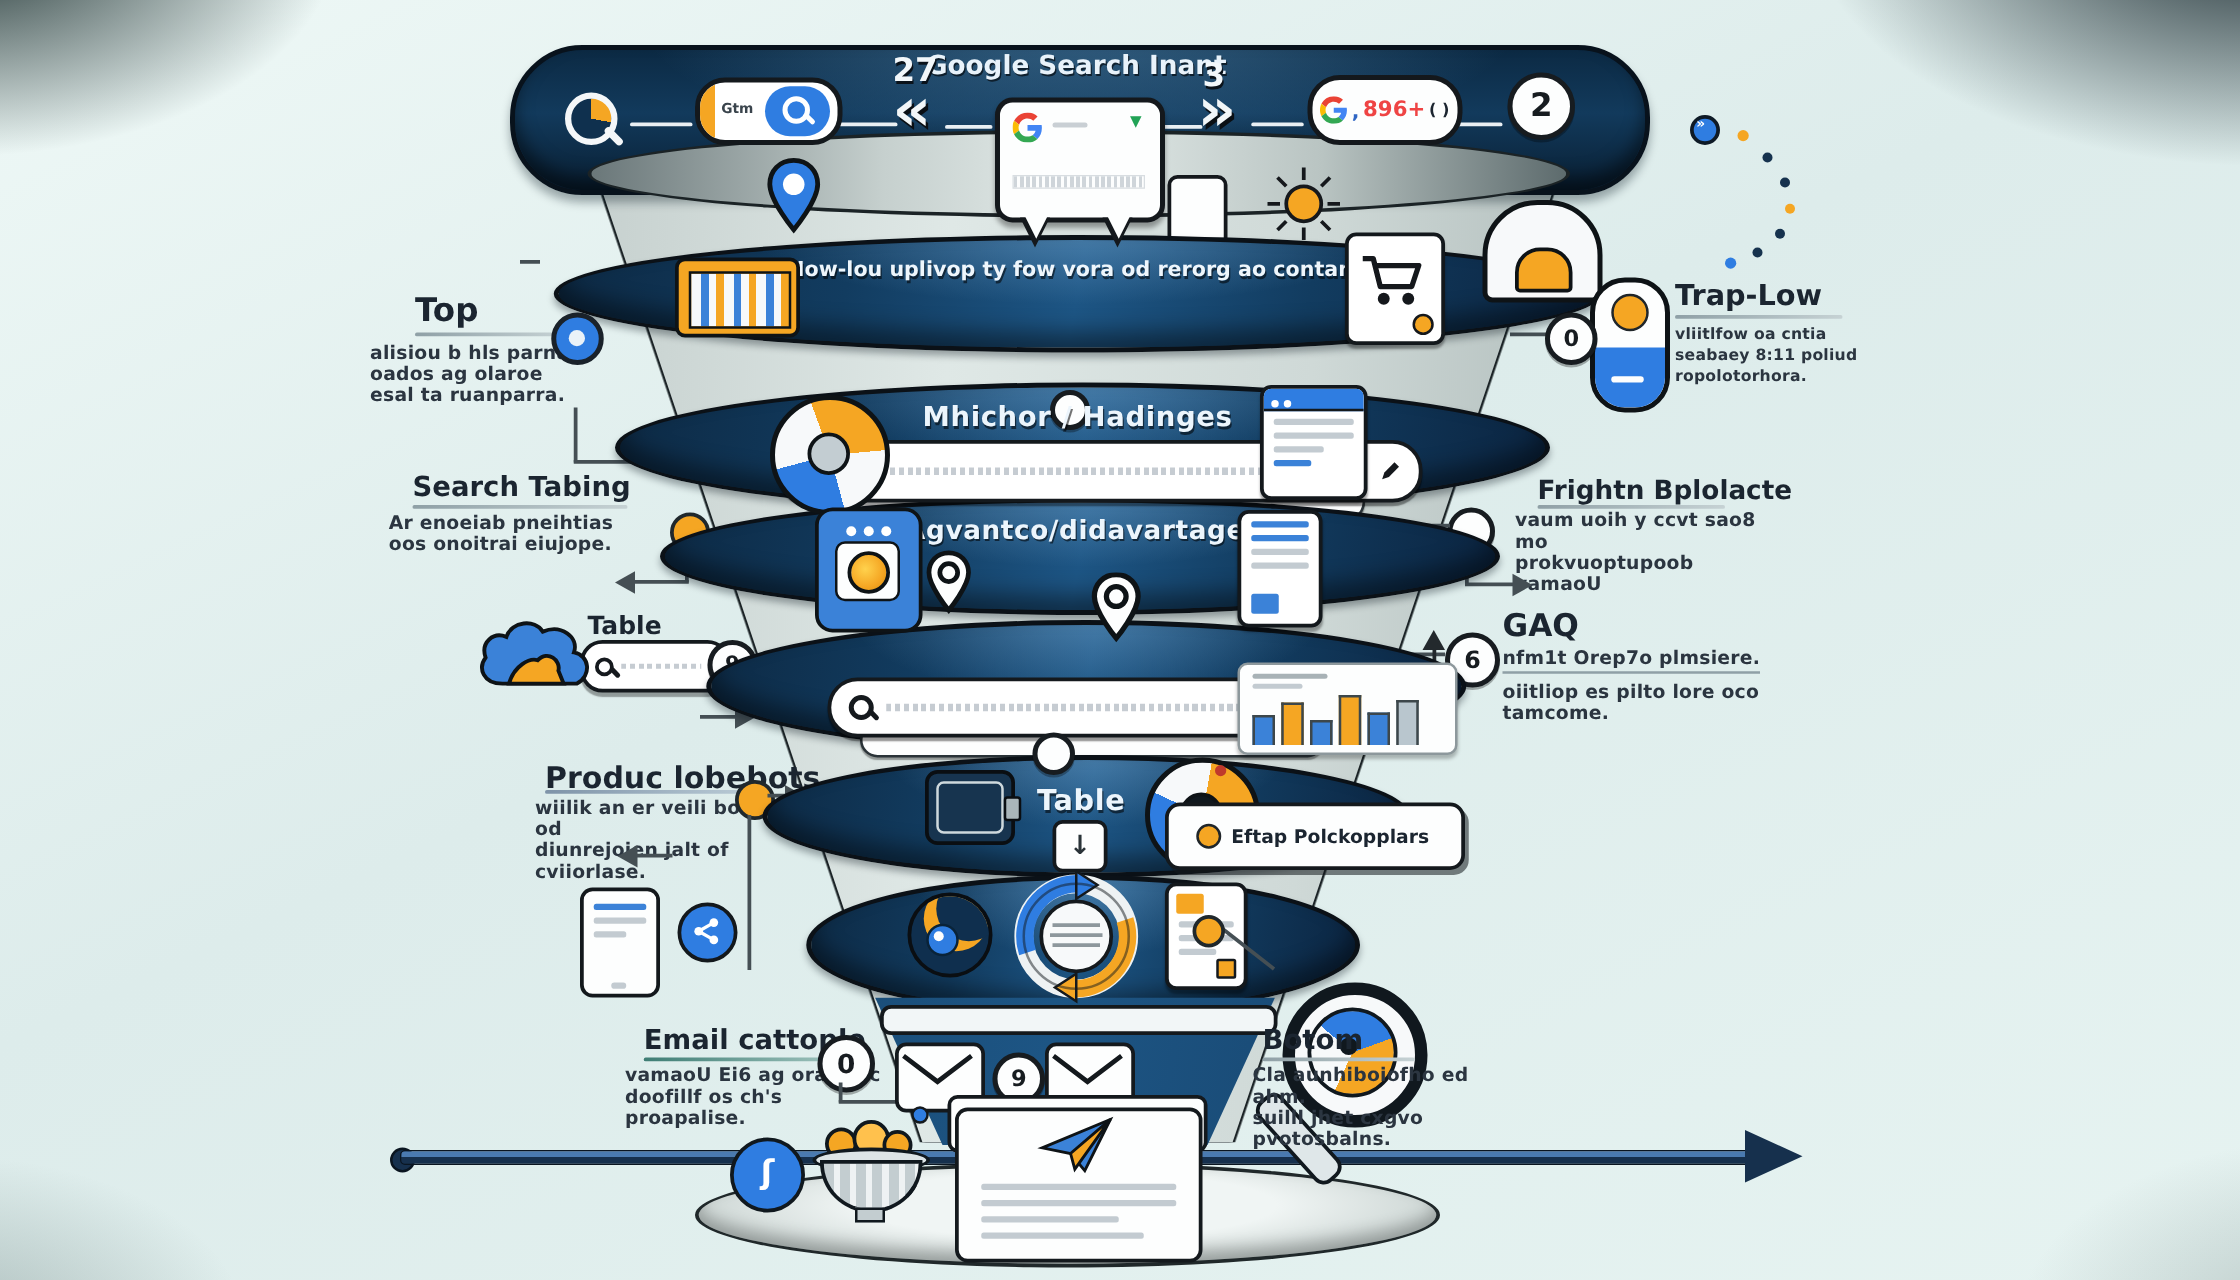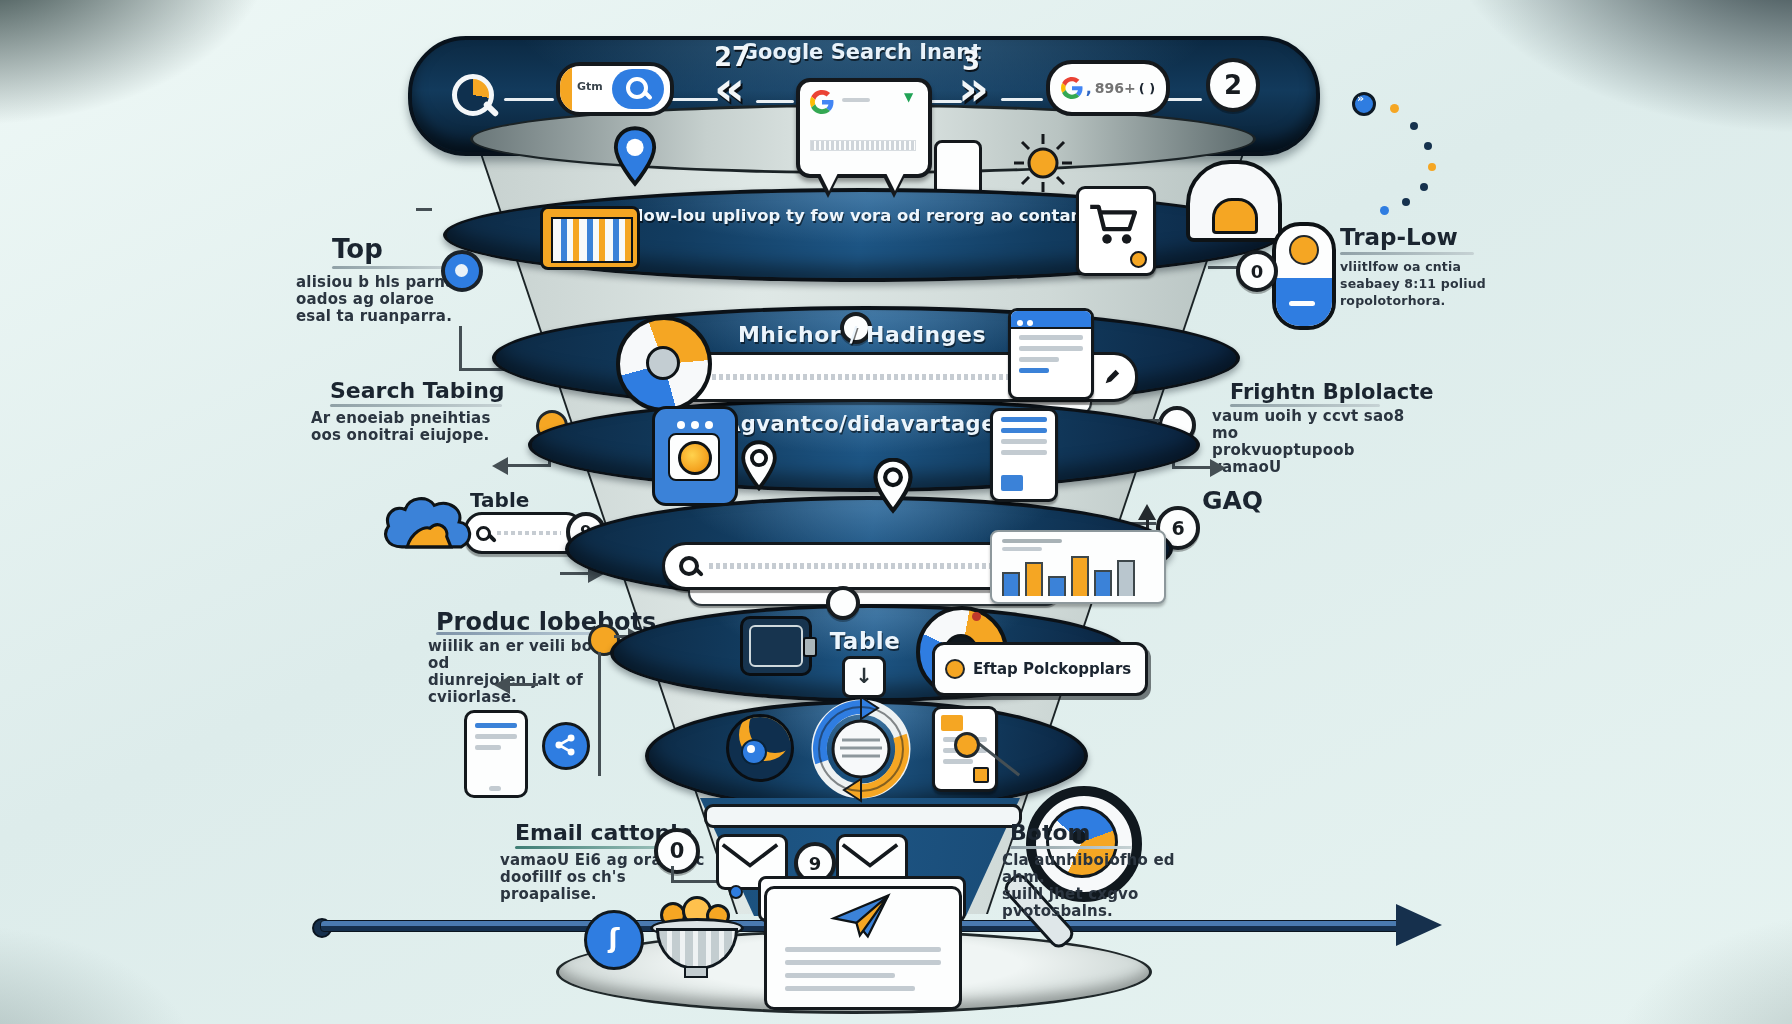--- a/index.html
+++ b/index.html
@@ -117,21 +117,21 @@
   <div class="abs" style="left:934px;top:140px;width:42px;height:60px;background:#fdfefe;border:3px solid #14181c;border-radius:8px;z-index:2;"></div>
 
   <div class="abs" style="left:1046px;top:60px;width:116px;height:48px;background:#fdfefe;border:4px solid #14181c;border-radius:26px;z-index:3;display:flex;align-items:center;justify-content:center;gap:3px;">
     <svg width="22" height="22" viewBox="0 0 48 48">
         <path fill="#EA4335" d="M24 9.5c3.5 0 6.7 1.2 9.2 3.6l6.9-6.9C35.9 2.4 30.5 0 24 0 14.6 0 6.5 5.4 2.6 13.2l8 6.2C12.4 13.7 17.7 9.5 24 9.5z"></path>
         <path fill="#4285F4" d="M47 24.6c0-1.6-.2-3.1-.4-4.6H24v9h12.9c-.6 3-2.3 5.5-4.8 7.2l7.7 6C44.4 38 47 31.8 47 24.6z"></path>
         <path fill="#FBBC05" d="M10.5 28.6c-.5-1.5-.8-3-.8-4.6s.3-3.1.8-4.6l-8-6.2C.9 16.5 0 20.1 0 24s.9 7.5 2.6 10.8l7.9-6.2z"></path>
         <path fill="#34A853" d="M24 48c6.5 0 11.9-2.1 15.9-5.8l-7.7-6c-2.2 1.5-4.9 2.3-8.2 2.3-6.3 0-11.6-4.2-13.5-9.9l-8 6.2C6.5 42.6 14.6 48 24 48z"></path>
       </svg>
     <span style="font-weight:800;color:#2f66c4;font-size:16px;">,</span>
-    <span style="font-weight:800;color:#737373;font-size:14px;">896+</span>
+    <span style="font-weight:800;color:#ef4444;font-size:17px;">896+</span>
     <span style="font-weight:800;color:#1c2530;font-size:13px;">( )</span>
   </div>
 
   <div class="nbadge" style="left:1206px;top:58px;width:46px;height:46px;font-size:26px;z-index:3;">2</div>
 
   <div class="dots-dot" style="left:1352px;top:92px;width:18px;height:18px;background:#2f7de1;border:3px solid #0e1a26;z-index:2;"></div>
   <div class="abs" style="left:1357px;top:92px;color:#fff;font-size:11px;font-weight:800;z-index:3;">»</div>
   <div class="dots-dot" style="left:1390px;top:104px;width:9px;height:9px;background:#f5a623;"></div>
   <div class="dots-dot" style="left:1410px;top:122px;width:8px;height:8px;background:#16324e;"></div>
   <div class="dots-dot" style="left:1424px;top:142px;width:8px;height:8px;background:#16324e;"></div>
@@ -426,20 +426,24 @@
     <div>vaum uoih y ccvt sao8 mo</div>
       <div>prokvuoptupoob vamaoU</div>
   </div>
   <div class="nbadge" style="left:1158px;top:406px;width:30px;height:30px;font-size:11px;"></div>
   <div class="hl" style="left:1118px;top:419px;width:42px;"></div>
   <div class="vl" style="left:1172px;top:436px;height:32px;"></div>
   <div class="hl" style="left:1172px;top:466px;width:40px;"></div>
   <div class="tri-r" style="left:1210px;top:459px;"></div>
 
   <div class="head" style="left:1202px;top:486px;font-size:25px;">GAQ</div>
+  <div class="sub" style="left:1202px;top:518px;width:250px;">
+    <div style="border-bottom:2px solid #8fa0a6;display:inline-block;padding-bottom:2px;">nfm1t Orep7o plmsiere.</div>
+    <div style="margin-top:6px;">oiitliop es pilto lore oco tamcome.</div>
+  </div>
   <div class="nbadge" style="left:1156px;top:506px;width:36px;height:36px;font-size:19px;">6</div>
   <div class="hl" style="left:1120px;top:522px;width:36px;"></div>
 
   <div class="tri-l" style="left:990px;top:500px;"></div>
   <div class="hl" style="left:1006px;top:507px;width:26px;"></div>
   <div class="node-o" style="left:950px;top:544px;width:24px;height:24px;"></div>
   <div class="hl" style="left:974px;top:555px;width:18px;"></div>
   <div class="abs" style="left:990px;top:530px;width:172px;height:70px;background:#fdfefe;border:2px solid #8d989c;border-radius:8px;box-shadow:0 3px 3px rgba(0,0,0,.25);z-index:3;">
     <div style="width:60px;height:4px;background:#a8b2b6;margin:7px 0 0 10px;border-radius:2px;"></div>
     <div style="width:40px;height:4px;background:#c3cbd1;margin:4px 0 0 10px;border-radius:2px;"></div>
@@ -449,21 +453,21 @@
       <div style="width:14px;height:18px;background:#3b82d8;border:2px solid #3d474b;border-bottom:none;"></div>
       <div style="width:14px;height:38px;background:#f5a623;border:2px solid #3d474b;border-bottom:none;"></div>
       <div style="width:14px;height:24px;background:#3b82d8;border:2px solid #3d474b;border-bottom:none;"></div>
       <div style="width:14px;height:34px;background:#b9c6ce;border:2px solid #3d474b;border-bottom:none;"></div>
     </div>
   </div>
   <div class="vl" style="left:1146px;top:518px;height:66px;background:#23292d;"></div>
   <div class="tri-u" style="left:1138px;top:504px;border-bottom-color:#23292d;"></div>
 
   <div class="hl" style="left:896px;top:664px;width:36px;"></div>
-  <div class="abs" style="left:932px;top:642px;width:190px;height:48px;background:#fdfefe;border:3px solid #14191d;border-radius:12px;box-shadow:3px 4px 0 rgba(20,25,30,.55);z-index:3;display:flex;align-items:center;gap:8px;padding:0 10px;">
+  <div class="abs" style="left:932px;top:642px;width:190px;height:48px;background:#fdfefe;border:3px solid #14191d;border-radius:12px;box-shadow:3px 4px 0 rgba(20,25,30,.55);z-index:3;display:flex;align-items:center;gap:8px;padding:0 22px;">
     <div style="width:16px;height:16px;border-radius:50%;background:#f5a623;border:2px solid #20262a;"></div>
     <span style="font-weight:800;font-size:15px;color:#1b2530;">Eftap Polckopplars</span>
   </div>
 
   <div class="head" style="left:1010px;top:820px;font-size:22px;z-index:7;">Botom</div>
   <div class="uline" style="left:1010px;top:846px;width:122px;z-index:7;"></div>
   <div class="sub" style="left:1002px;top:852px;width:215px;z-index:7;">
     <div>Cla aunhiboiofho ed ahm.</div>
       <div>suilll jhet cxgvo pvotosbalns.</div>
   </div>

